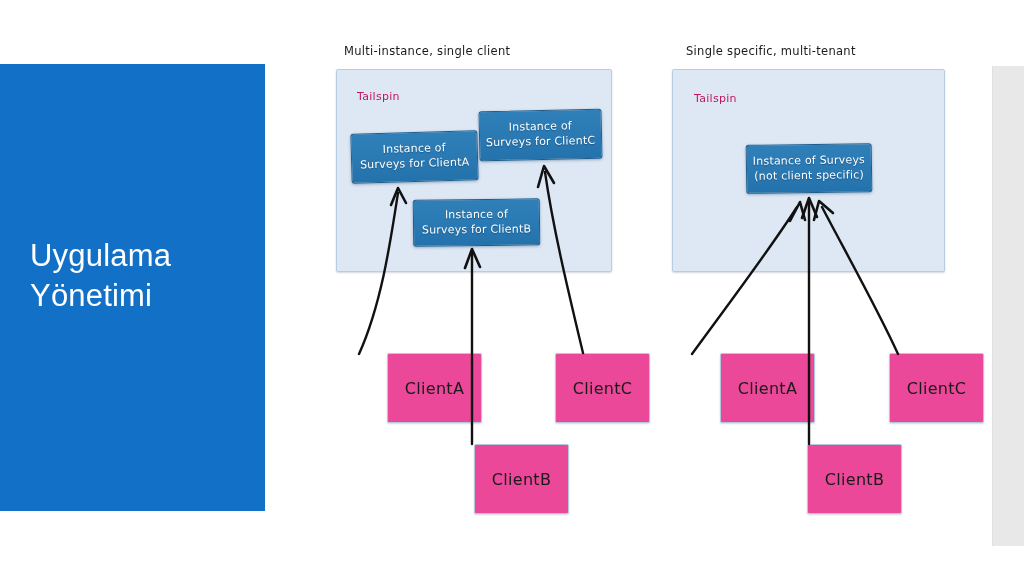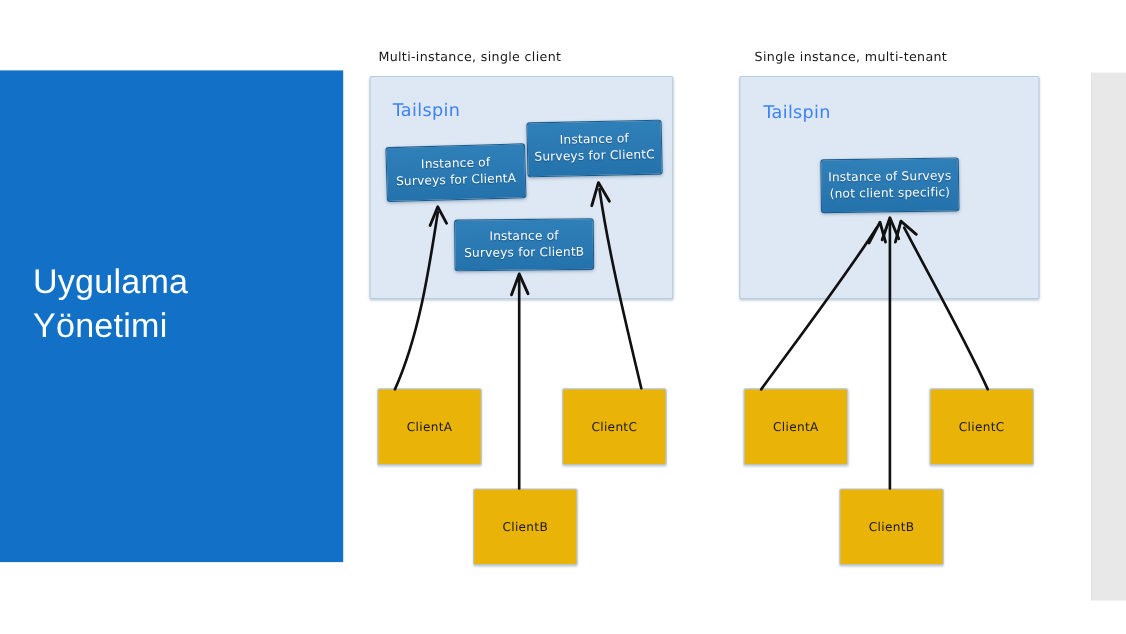--- a/index.html
+++ b/index.html
@@ -8,21 +8,21 @@
     background:#ffffff;
     font-family:"DejaVu Sans", sans-serif;
     overflow:hidden;
     position:relative;
   }
   .slide{position:absolute;inset:0;background:#fff;}
 
   
   .title-panel{
     position:absolute;
-    left:0px;top:64px;width:312px;height:447px;
+    left:0px;top:64px;width:265px;height:447px;
     background:#1271c6;
   }
   .title-text{
     position:absolute;
     left:30px;top:172px;
     color:#ffffff;
     font-family:"Liberation Sans", sans-serif;
     font-size:31px;
     font-weight:400;
     line-height:1.28;
@@ -51,22 +51,22 @@
   .tenant-panel{
     position:absolute;
     background:#dee8f4;
     border:1px solid #b9cde2;
     border-radius:2px;
     box-shadow:0 1px 2px rgba(120,140,165,.35);
   }
   .tenant-label{
     position:absolute;
     font-family:"DejaVu Sans", sans-serif;
-    font-size:16px;
-    color:#3b82f6;
+    font-size:11px;
+    color:#be185d;
     letter-spacing:.3px;
   }
 
   
   .inst-box{
     position:absolute;
     background:linear-gradient(180deg,#2f7fb9 0%,#2a79b3 55%,#2472ab 100%);
     border:1.5px solid #1d5c8c;
     border-radius:3px;
     box-shadow:0 1px 3px rgba(30,70,110,.4);
@@ -79,31 +79,32 @@
     justify-content:center;
     text-align:center;
     white-space:pre-line;
     letter-spacing:.2px;
     text-shadow:0 1px 1px rgba(10,45,75,.45);
   }
 
   
   .client-box{
     position:absolute;
-    background:#eab308;
+    background:#ec4899;
     border:1px solid #b3c7dd;
     border-radius:2px;
     box-shadow:0 1px 2px rgba(120,140,165,.35);
     display:flex;
     align-items:center;
     justify-content:center;
     font-family:"DejaVu Sans", sans-serif;
-    font-size:11px;
+    font-size:16px;
     color:#1a1a1a;
     letter-spacing:.3px;
+    margin-left:44px;
   }
 
   svg.arrows{
     position:absolute;
     left:0;top:0;width:1024px;height:576px;
     pointer-events:none;
     overflow:visible;
   }
   svg.arrows path{
     fill:none;
@@ -145,21 +146,21 @@
 
     <div class="client-box" style="left:343px;top:353px;width:93px;height:68px;">ClientA</div>
 
     <div class="client-box" style="left:511px;top:353px;width:93px;height:68px;">ClientC</div>
 
     <div class="client-box" style="left:430px;top:444px;width:93px;height:68px;">ClientB</div>
   </div>
 
   <div class="diagram">
 
-    <div class="dg-caption" style="left:686px;top:44px;">Single instance, multi-tenant</div>
+    <div class="dg-caption" style="left:686px;top:44px;">Single specific, multi-tenant</div>
 
     <div class="tenant-panel" style="left:672px;top:69px;width:271px;height:201px;"></div>
 
     <div class="tenant-label" style="left:694px;top:92px;">Tailspin</div>
 
     <div class="inst-box" style="left:746px;top:144px;width:124px;height:47px;transform:rotate(-0.8deg);">Instance of Surveys
 (not client specific)</div>
 
     <div class="client-box" style="left:676px;top:353px;width:93px;height:68px;">ClientA</div>
 

